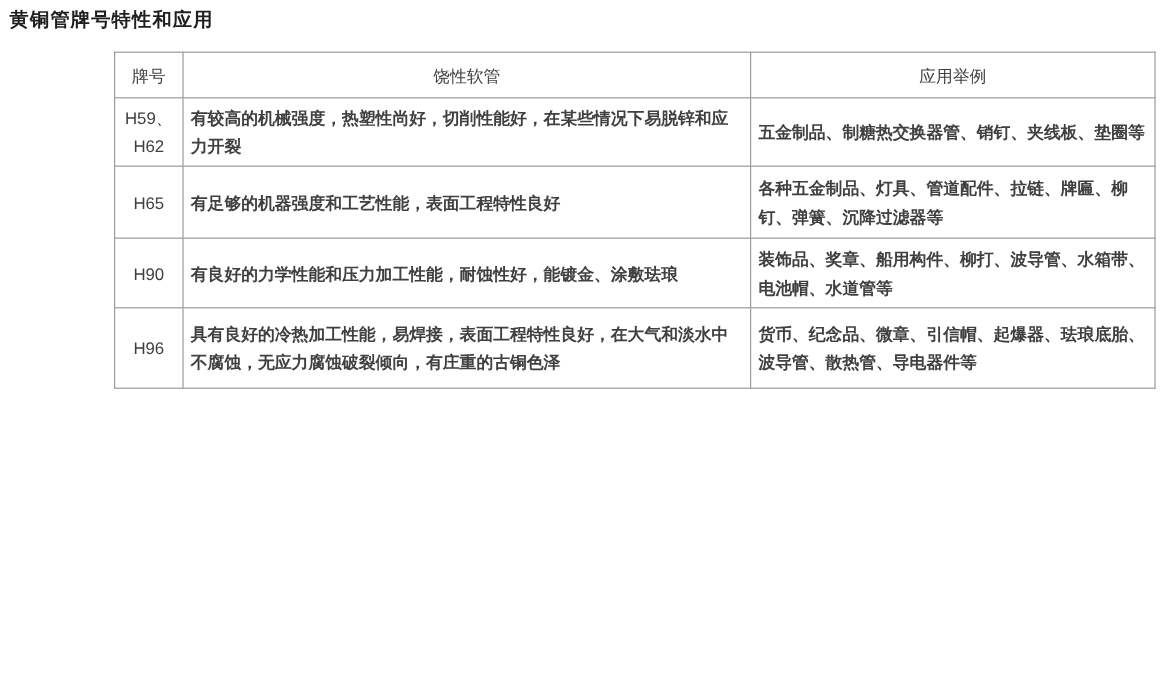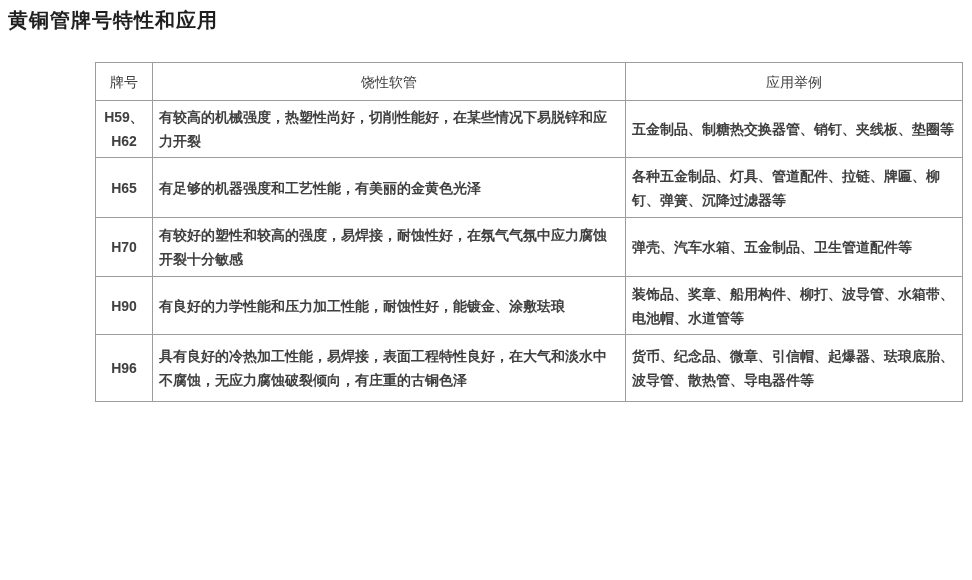--- a/index.html
+++ b/index.html
@@ -9,53 +9,53 @@
     font-family: "Liberation Sans", "DejaVu Sans", sans-serif;
   }
   .page {
     position: relative;
     width: 972px;
     height: 580px;
     background: #ffffff;
     overflow: hidden;
   }
   .page-title {
-    font-size: 20px;
+    font-size: 16px;
     font-weight: bold;
     color: #1f1f1f;
     margin: 0;
     padding: 7px 0 0 8px;
     letter-spacing: 1px;
   }
   table.grades {
     border-collapse: collapse;
     table-layout: fixed;
     width: 867px;
-    margin: 28px 0 0 95px;
+    margin: 15px 0 0 95px;
   }
   table.grades col.c-grade { width: 57px; }
   table.grades col.c-feat  { width: 473px; }
   table.grades col.c-app   { width: 337px; }
   table.grades th,
   table.grades td {
     border: 1px solid #9c9c9c;
     font-size: 14px;
     color: #404040;
     line-height: 24px;
     padding: 3px 6px;
     vertical-align: middle;
     word-break: break-all;
     box-sizing: border-box;
   }
   table.grades th {
     font-weight: normal;
     text-align: center;
     height: 38px;
   }
-  td.cell-grade { text-align: center; font-weight: bold; }
+  td.cell-grade { text-align: center; }
   td.cell-feat, td.cell-app { text-align: left; font-weight: bold; }
   tr.r1 td { height: 57px; }
   tr.r2 td { height: 60px; }
   tr.r3 td { height: 58px; }
   tr.r4 td { height: 59px; }
   tr.r5 td { height: 66px; }
   tr.r6 td { height: 63px; }
   tr.r7 td { height: 58px; }
   tr.r8 td { height: 67px; }
 </style>
@@ -79,27 +79,22 @@
       </tr>
     </thead>
     <tbody>
       <tr class="r1">
         <td class="cell-grade">H59、H62</td>
         <td class="cell-feat">有较高的机械强度，热塑性尚好，切削性能好，在某些情况下易脱锌和应力开裂</td>
         <td class="cell-app">五金制品、制糖热交换器管、销钉、夹线板、垫圈等</td>
       </tr>
       <tr class="r2">
         <td class="cell-grade">H65</td>
-        <td class="cell-feat">有足够的机器强度和工艺性能，有美丽的金黄色光泽</td>
+        <td class="cell-feat">有足够的机器强度和工艺性能，表面工程特性良好</td>
         <td class="cell-app">各种五金制品、灯具、管道配件、拉链、牌匾、柳钉、弹簧、沉降过滤器等</td>
-      </tr>
-      <tr class="r4">
-        <td class="cell-grade">H70</td>
-        <td class="cell-feat">有较好的塑性和较高的强度，易焊接，耐蚀性好，在氛气气氛中应力腐蚀开裂十分敏感</td>
-        <td class="cell-app">弹壳、汽车水箱、五金制品、卫生管道配件等</td>
       </tr>
       <tr class="r7">
         <td class="cell-grade">H90</td>
         <td class="cell-feat">有良好的力学性能和压力加工性能，耐蚀性好，能镀金、涂敷珐琅</td>
         <td class="cell-app">装饰品、奖章、船用构件、柳打、波导管、水箱带、电池帽、水道管等</td>
       </tr>
       <tr class="r8">
         <td class="cell-grade">H96</td>
         <td class="cell-feat">具有良好的冷热加工性能，易焊接，表面工程特性良好，在大气和淡水中不腐蚀，无应力腐蚀破裂倾向，有庄重的古铜色泽</td>
         <td class="cell-app">货币、纪念品、微章、引信帽、起爆器、珐琅底胎、波导管、散热管、导电器件等</td>

